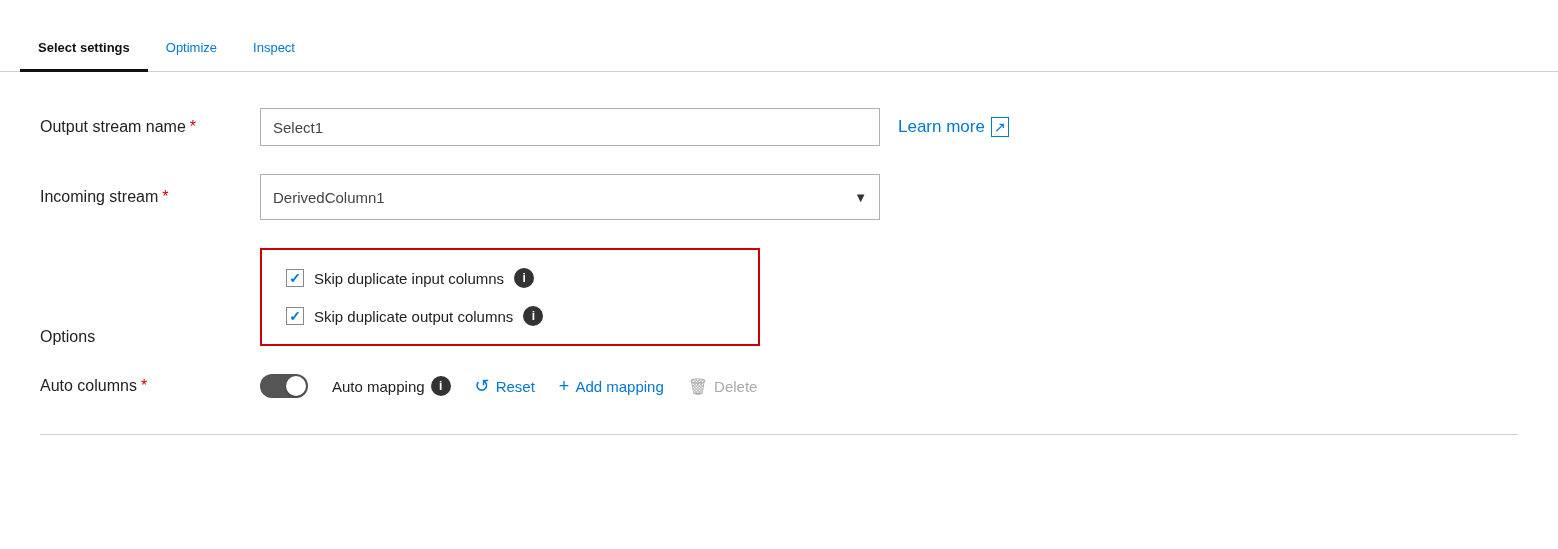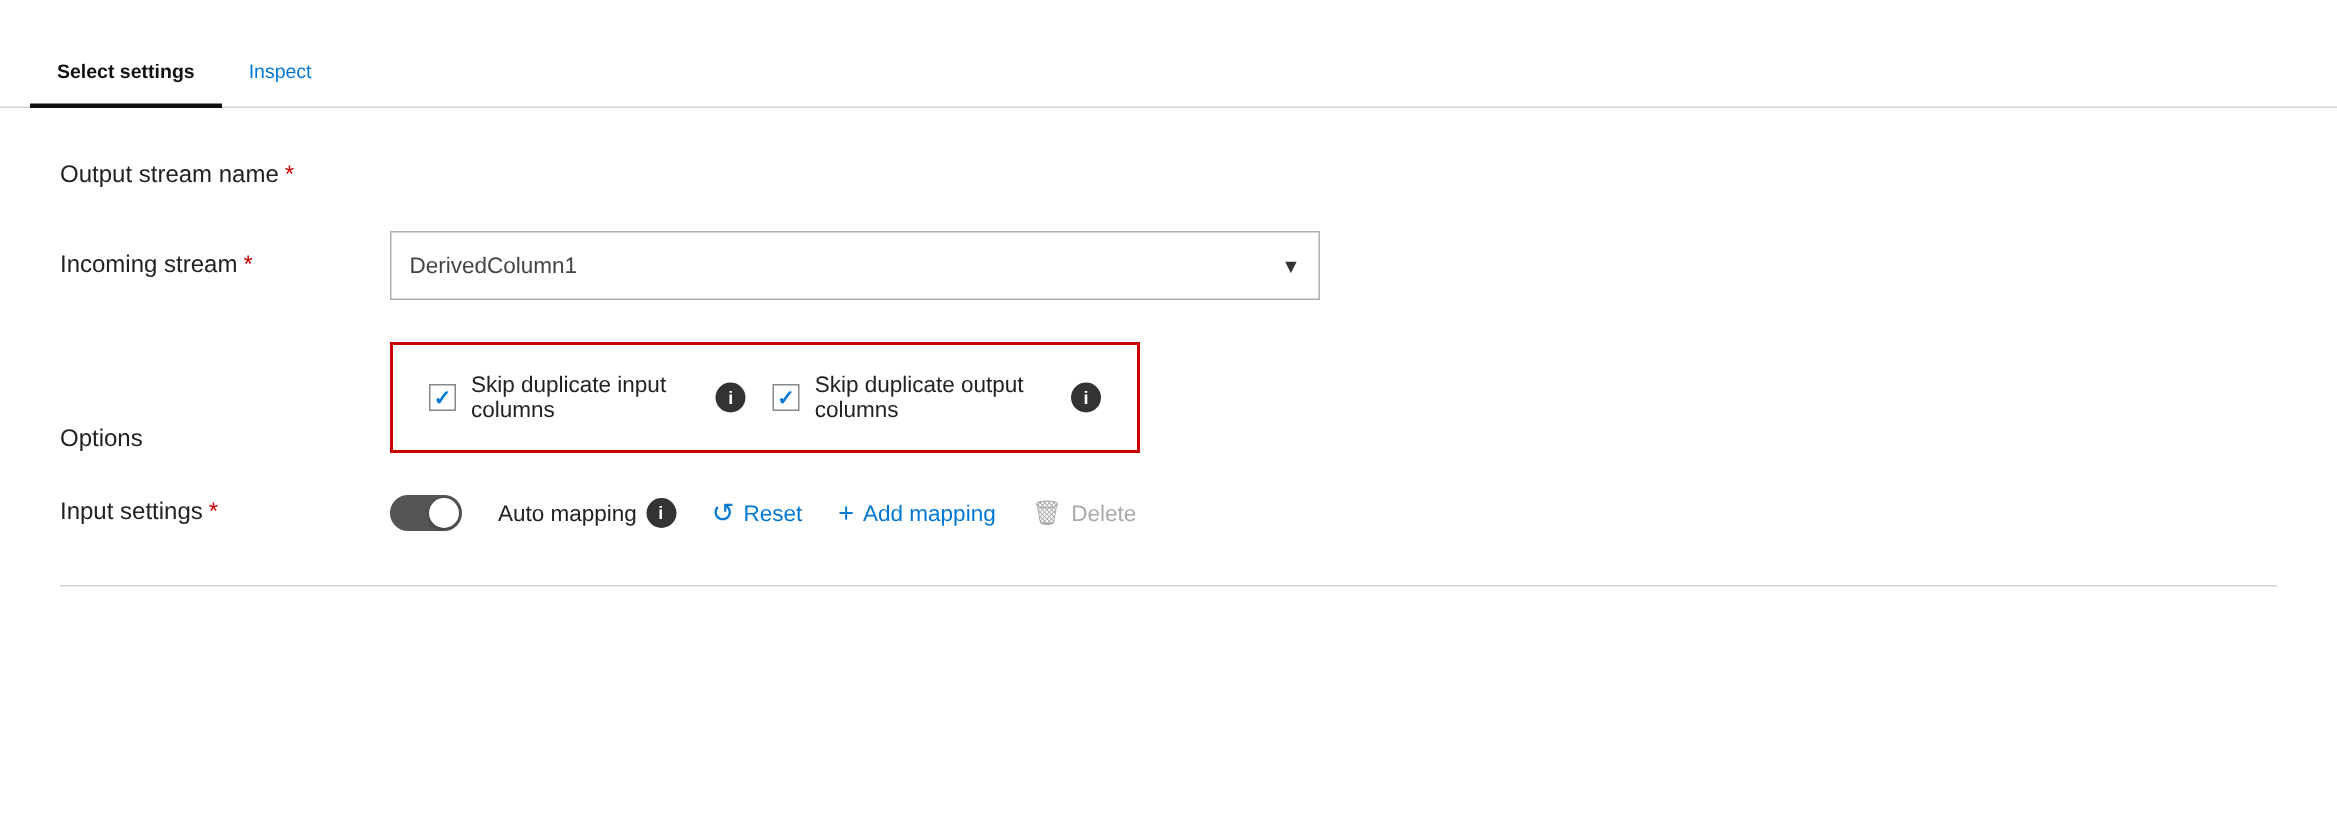--- a/index.html
+++ b/index.html
@@ -117,21 +117,21 @@
       padding: 1px 2px;
       display: inline-flex;
       align-items: center;
       justify-content: center;
     }
     
     .options-box {
       border: 2px solid #c00;
       padding: 18px 24px;
       display: inline-flex;
-      flex-direction: row;
+      flex-direction: column;
       gap: 18px;
       background: #fff;
       width: 500px;
     }
     .checkbox-row {
       display: flex;
       align-items: center;
       gap: 10px;
       font-size: 15px;
       color: #222;
@@ -230,29 +230,37 @@
       margin-top: 8px;
     }
   </style>
 </head>
 <body>
 
 <div class="container">
 
   <div class="tab-bar">
     <div class="tab active">Select settings</div>
+    <div class="tab">Optimize</div>
     <div class="tab">Inspect</div>
   </div>
 
   <div class="content">
 
     <div class="form-row">
       <div class="form-label">
         <span>Output stream name</span>
         <span class="required-star">*</span>
+      </div>
+      <div class="form-control-area">
+        <input type="text" value="Select1" style="">
+        <a class="learn-more">
+          <span>Learn more</span>
+          <span class="external-icon">↗</span>
+        </a>
       </div>
     </div>
 
     <div class="form-row">
       <div class="form-label">
         <span>Incoming stream</span>
         <span class="required-star">*</span>
       </div>
       <div class="form-control-area">
         <div class="dropdown">
@@ -279,21 +287,21 @@
             <div class="checkbox-custom checked"></div>
             <span>Skip duplicate output columns</span>
             <span class="info-icon">i</span>
           </div>
         </div>
       </div>
     </div>
 
     <div class="form-row">
       <div class="form-label">
-        <span>Input settings</span>
+        <span>Auto columns</span>
         <span class="required-star">*</span>
       </div>
       <div class="form-control-area">
         <div class="input-col-controls">
 
           <div class="toggle-wrap">
             <div class="toggle">
               <div class="toggle-knob"></div>
             </div>
           </div>

